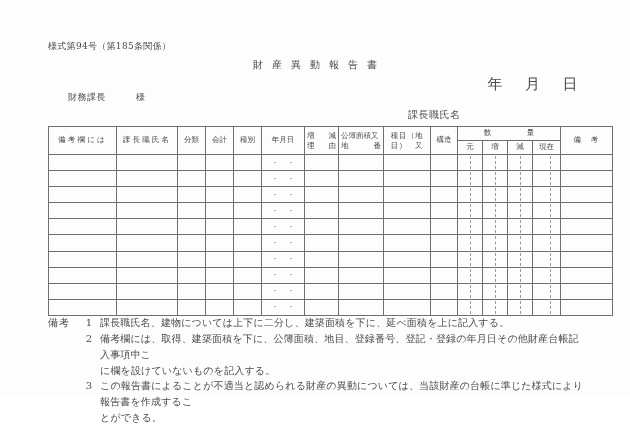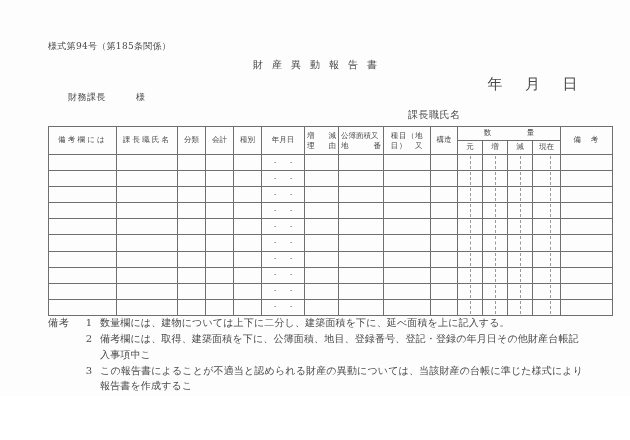--- a/index.html
+++ b/index.html
@@ -477,26 +477,28 @@
           </tr>
         </tbody>
     </table>
   </div>
 
   <div class="notes">
     <div class="notes-label">備考</div>
     <div class="notes-body" id="notes-body">
         <div class="note-row">
           <div class="num">1</div>
-          <div class="txt">数量欄には、建物については上下に二分し、建築面積を下に、延べ面積を上に記入する。</div>
+          <div class="txt">課長職氏名、建物については上下に二分し、建築面積を下に、延べ面積を上に記入する。</div>
         </div>
         <div class="note-row">
           <div class="num">2</div>
           <div class="txt">備考欄には、取得、建築面積を下に、公簿面積、地目、登録番号、登記・登録の年月日その他財産台帳記入事項中こ</div>
         </div>
+        <div class="note-cont">に欄を設けていないものを記入する。</div>
         <div class="note-row">
           <div class="num">3</div>
           <div class="txt">この報告書によることが不適当と認められる財産の異動については、当該財産の台帳に準じた様式により報告書を作成するこ</div>
         </div>
+        <div class="note-cont">とができる。</div>
       </div>
   </div>
 
 </div>
 
 </body></html>

